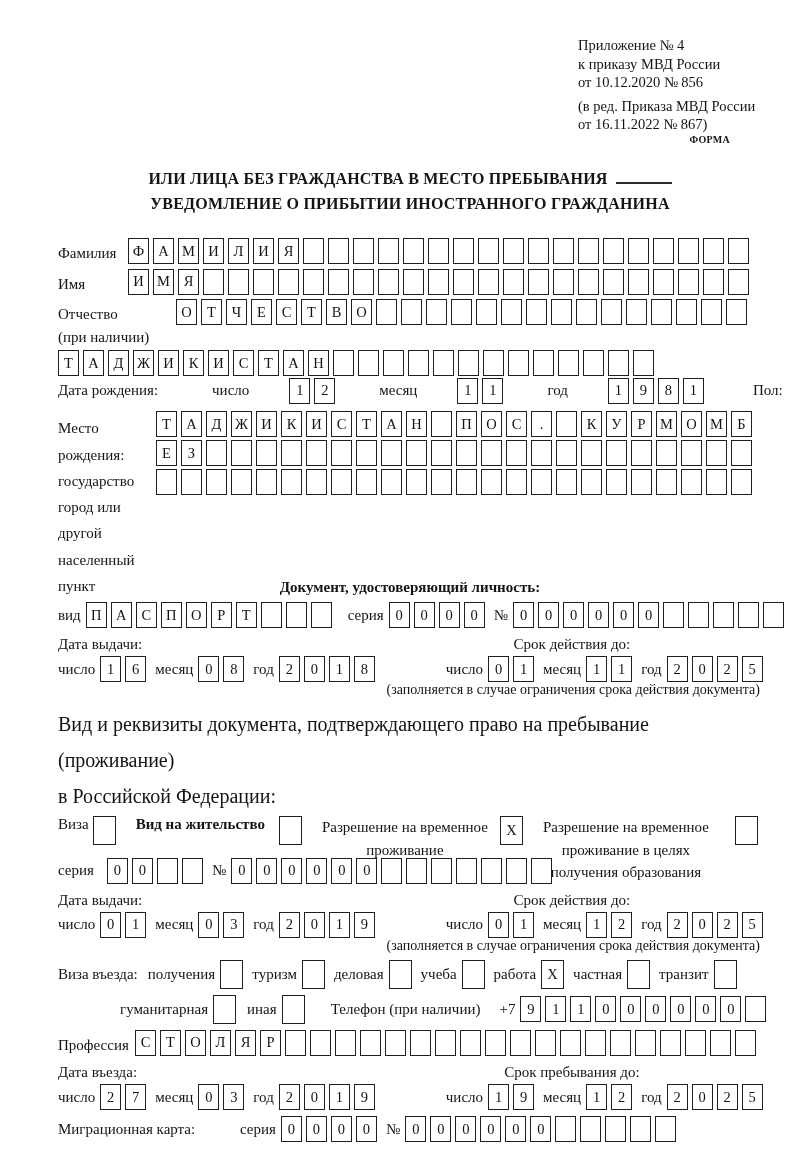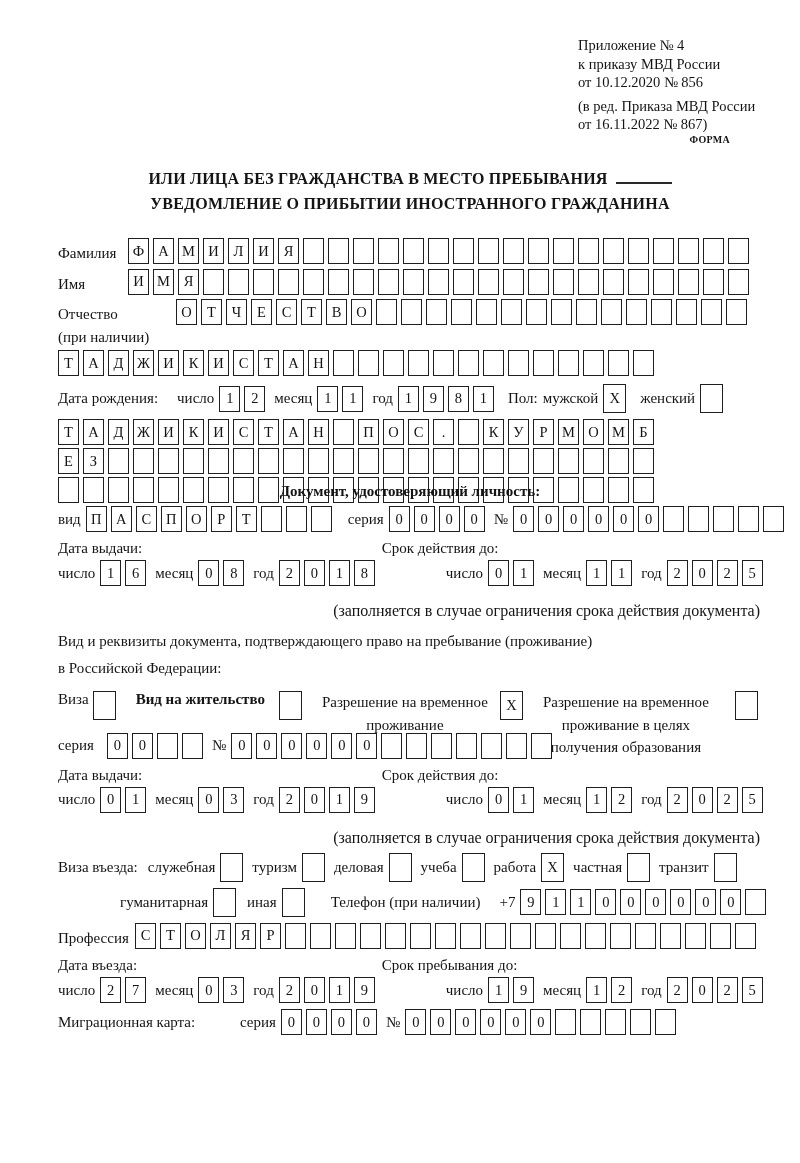--- a/index.html
+++ b/index.html
@@ -23,29 +23,29 @@
     display:inline-flex;align-items:center;justify-content:center;flex:none;
     width:21px;height:26px;box-sizing:border-box;border:1.7px solid #1f1f1f;margin-right:4px;
     font-size:14.5px;background:#fff;
   }
   .cb .cell{width:23px;height:29px;}
   .inline{display:flex;align-items:center;flex-wrap:nowrap;}
   .sub{font-size:15px;margin:0 5px;white-space:nowrap;}
   .dochead{text-align:center;font-weight:bold;font-size:15px;margin-top:8px;}
   .twocol{display:flex;font-size:15px;margin-top:8px;}
   .twocol .c1{flex:0 0 46%;text-align:left;}
-  .twocol .c2{flex:1;}
+  .twocol .c2{flex:1;text-align:center;}
   .daterow{display:flex;align-items:center;margin-top:3px;}
   .dg{display:flex;align-items:center;}
-  .note{text-align:right;font-size:16px;margin-top:16px;padding-right:2px;}
-  .plain{font-size:15px;line-height:1.8;margin-top:8px;}
-  .permit-row{display:flex;align-items:flex-start;margin-top:9px;font-size:15px;}
+  .note{text-align:right;font-size:14px;margin-top:0;padding-right:2px;}
+  .plain{font-size:20px;line-height:1.8;margin-top:8px;}
+  .permit-row{display:flex;align-items:flex-start;margin-top:2px;font-size:15px;}
   .center2{text-align:center;line-height:1.5;}
   .mlauto{margin-left:auto;}
-  .mt8{margin-top:8px;} .mt6{margin-top:6px;}
+  .mt8{margin-top:0;gap:35px;} .mt6{margin-top:6px;}
   .stack>.crow{display:flex;margin-top:3px;}
   .stack>.crow:first-child{margin-top:0;}
 </style>
 </head>
 <body>
 
 <div class="page">
 
   <div class="hdr">
     <div>Приложение № 4</div>
@@ -212,20 +212,26 @@
       <span class="cells cb">
           <span class="cell">X</span>
         </span>
       <span class="sub" style="margin-left:10px;">женский</span>
       <span class="cells cb">
           <span class="cell"></span>
         </span>
     </div>
 
     <div class="row mt6">
+      <div class="lbl w98" style="line-height:1.75;">
+        <div>Место рождения:</div>
+        <div>государство</div>
+        <div>город или другой</div>
+        <div>населенный пункт</div>
+      </div>
       <div class="stack">
         <div class="crow cells">
             <span class="cell">Т</span>
             <span class="cell">А</span>
             <span class="cell">Д</span>
             <span class="cell">Ж</span>
             <span class="cell">И</span>
             <span class="cell">К</span>
             <span class="cell">И</span>
             <span class="cell">С</span>
@@ -484,21 +490,21 @@
             <span class="cell">0</span>
             <span class="cell">2</span>
             <span class="cell">5</span>
           </span>
       </div>
     </div>
     <div class="note">(заполняется в случае ограничения срока действия документа)</div>
 
     <div class="row inline mt6">
       <span class="sub" style="margin-left:0;">Виза въезда:</span>
-      <span class="sub">служебная</span>
+      <span class="sub">получения</span>
       <span class="cells cb">
           <span class="cell"></span>
         </span>
       <span class="sub">туризм</span>
       <span class="cells cb">
           <span class="cell"></span>
         </span>
       <span class="sub">деловая</span>
       <span class="cells cb">
           <span class="cell"></span>

